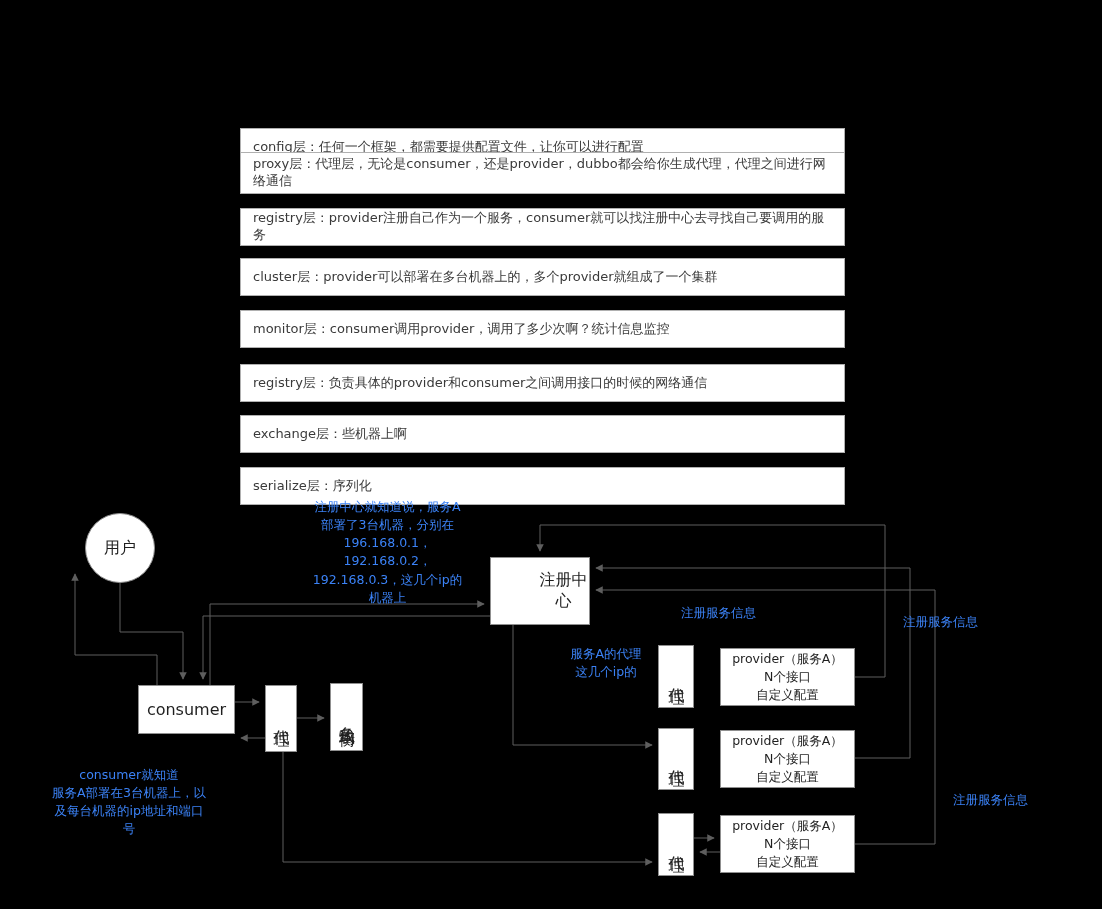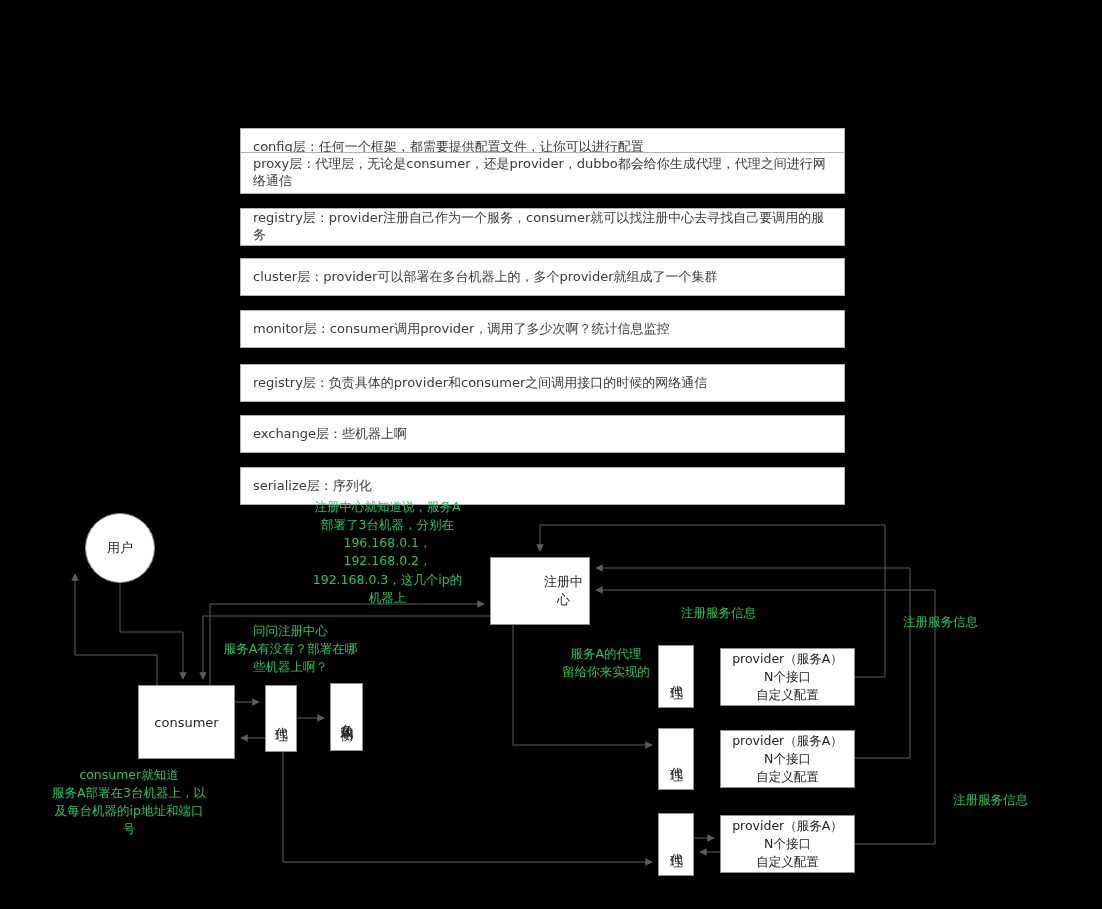--- a/index.html
+++ b/index.html
@@ -11,29 +11,29 @@
 
   .layer-box {
     position:absolute; left:240px; width:605px;
     background:#fff; border:1px solid #b0b0b0;
     color:#3a3a3a; font-size:13px; line-height:1.3;
     display:flex; align-items:center; padding:0 12px;
   }
 
   .node {
     position:absolute; background:#fff; border:1px solid #8f8f8f;
-    color:#1f1f1f; font-size:13px;
+    color:#1f1f1f; font-size:16px;
     display:flex; align-items:center; justify-content:center; text-align:center;
   }
   .circle { border-radius:50%; }
   .vertical { writing-mode:vertical-rl; text-orientation:upright; letter-spacing:2px; padding:2px 0; }
   .provider { font-size:12.5px; line-height:1.45; white-space:pre-line; }
 
   .note {
-    position:absolute; color:#22c55e; font-size:12.5px; line-height:1.45;
+    position:absolute; color:#3b82f6; font-size:12.5px; line-height:1.45;
     text-align:center; white-space:pre-line;
   }
 </style>
 </head>
 <body>
 
 <div class="canvas">
 
   <svg class="wires" viewBox="0 0 1102 909" xmlns="http://www.w3.org/2000/svg">
     <defs>
@@ -77,21 +77,21 @@
   <div class="layer-box" style="top:258px;height:38px;">cluster层：provider可以部署在多台机器上的，多个provider就组成了一个集群</div>
   <div class="layer-box" style="top:310px;height:38px;">monitor层：consumer调用provider，调用了多少次啊？统计信息监控</div>
   <div class="layer-box" style="top:364px;height:38px;">registry层：负责具体的provider和consumer之间调用接口的时候的网络通信</div>
   <div class="layer-box" style="top:415px;height:38px;">exchange层：些机器上啊</div>
   <div class="layer-box" style="top:467px;height:38px;">serialize层：序列化</div>
 
   <div class="node circle" style="left:85px;top:513px;width:70px;height:70px;">用户</div>
 
   <div class="node" style="left:490px;top:557px;width:100px;height:68px;padding-left:47px;">注册中心</div>
 
-  <div class="node" style="left:138px;top:685px;width:97px;height:74px;">consumer</div>
+  <div class="node" style="left:138px;top:685px;width:97px;height:49px;">consumer</div>
 
   <div class="node vertical" style="left:265px;top:685px;width:32px;height:67px;">代理</div>
 
   <div class="node vertical" style="left:330px;top:683px;width:33px;height:68px;">负载均衡</div>
 
   <div class="node vertical" style="left:658px;top:645px;width:36px;height:63px;">代理</div>
   <div class="node vertical" style="left:658px;top:728px;width:36px;height:62px;">代理</div>
   <div class="node vertical" style="left:658px;top:813px;width:36px;height:63px;">代理</div>
 
   <div class="node provider" style="left:720px;top:648px;width:135px;height:58px;">provider（服务A）
@@ -104,26 +104,23 @@
 N个接口
 自定义配置</div>
 
   <div class="note" style="left:305px;top:498px;width:165px;">注册中心就知道说，服务A
 部署了3台机器，分别在
 196.168.0.1，
 192.168.0.2，
 192.168.0.3，这几个ip的
 机器上</div>
 
-  <div class="note" style="left:213px;top:622px;width:155px;">问问注册中心
-服务A有没有？部署在哪
-些机器上啊？</div>
 
   <div class="note" style="left:560px;top:645px;width:92px;">服务A的代理
-留给你来实现的</div>
+这几个ip的</div>
 
   <div class="note" style="left:681px;top:604px;">注册服务信息</div>
 
   <div class="note" style="left:903px;top:613px;">注册服务信息</div>
 
   <div class="note" style="left:953px;top:791px;">注册服务信息</div>
 
   <div class="note" style="left:40px;top:766px;width:178px;">consumer就知道
 服务A部署在3台机器上，以
 及每台机器的ip地址和端口

